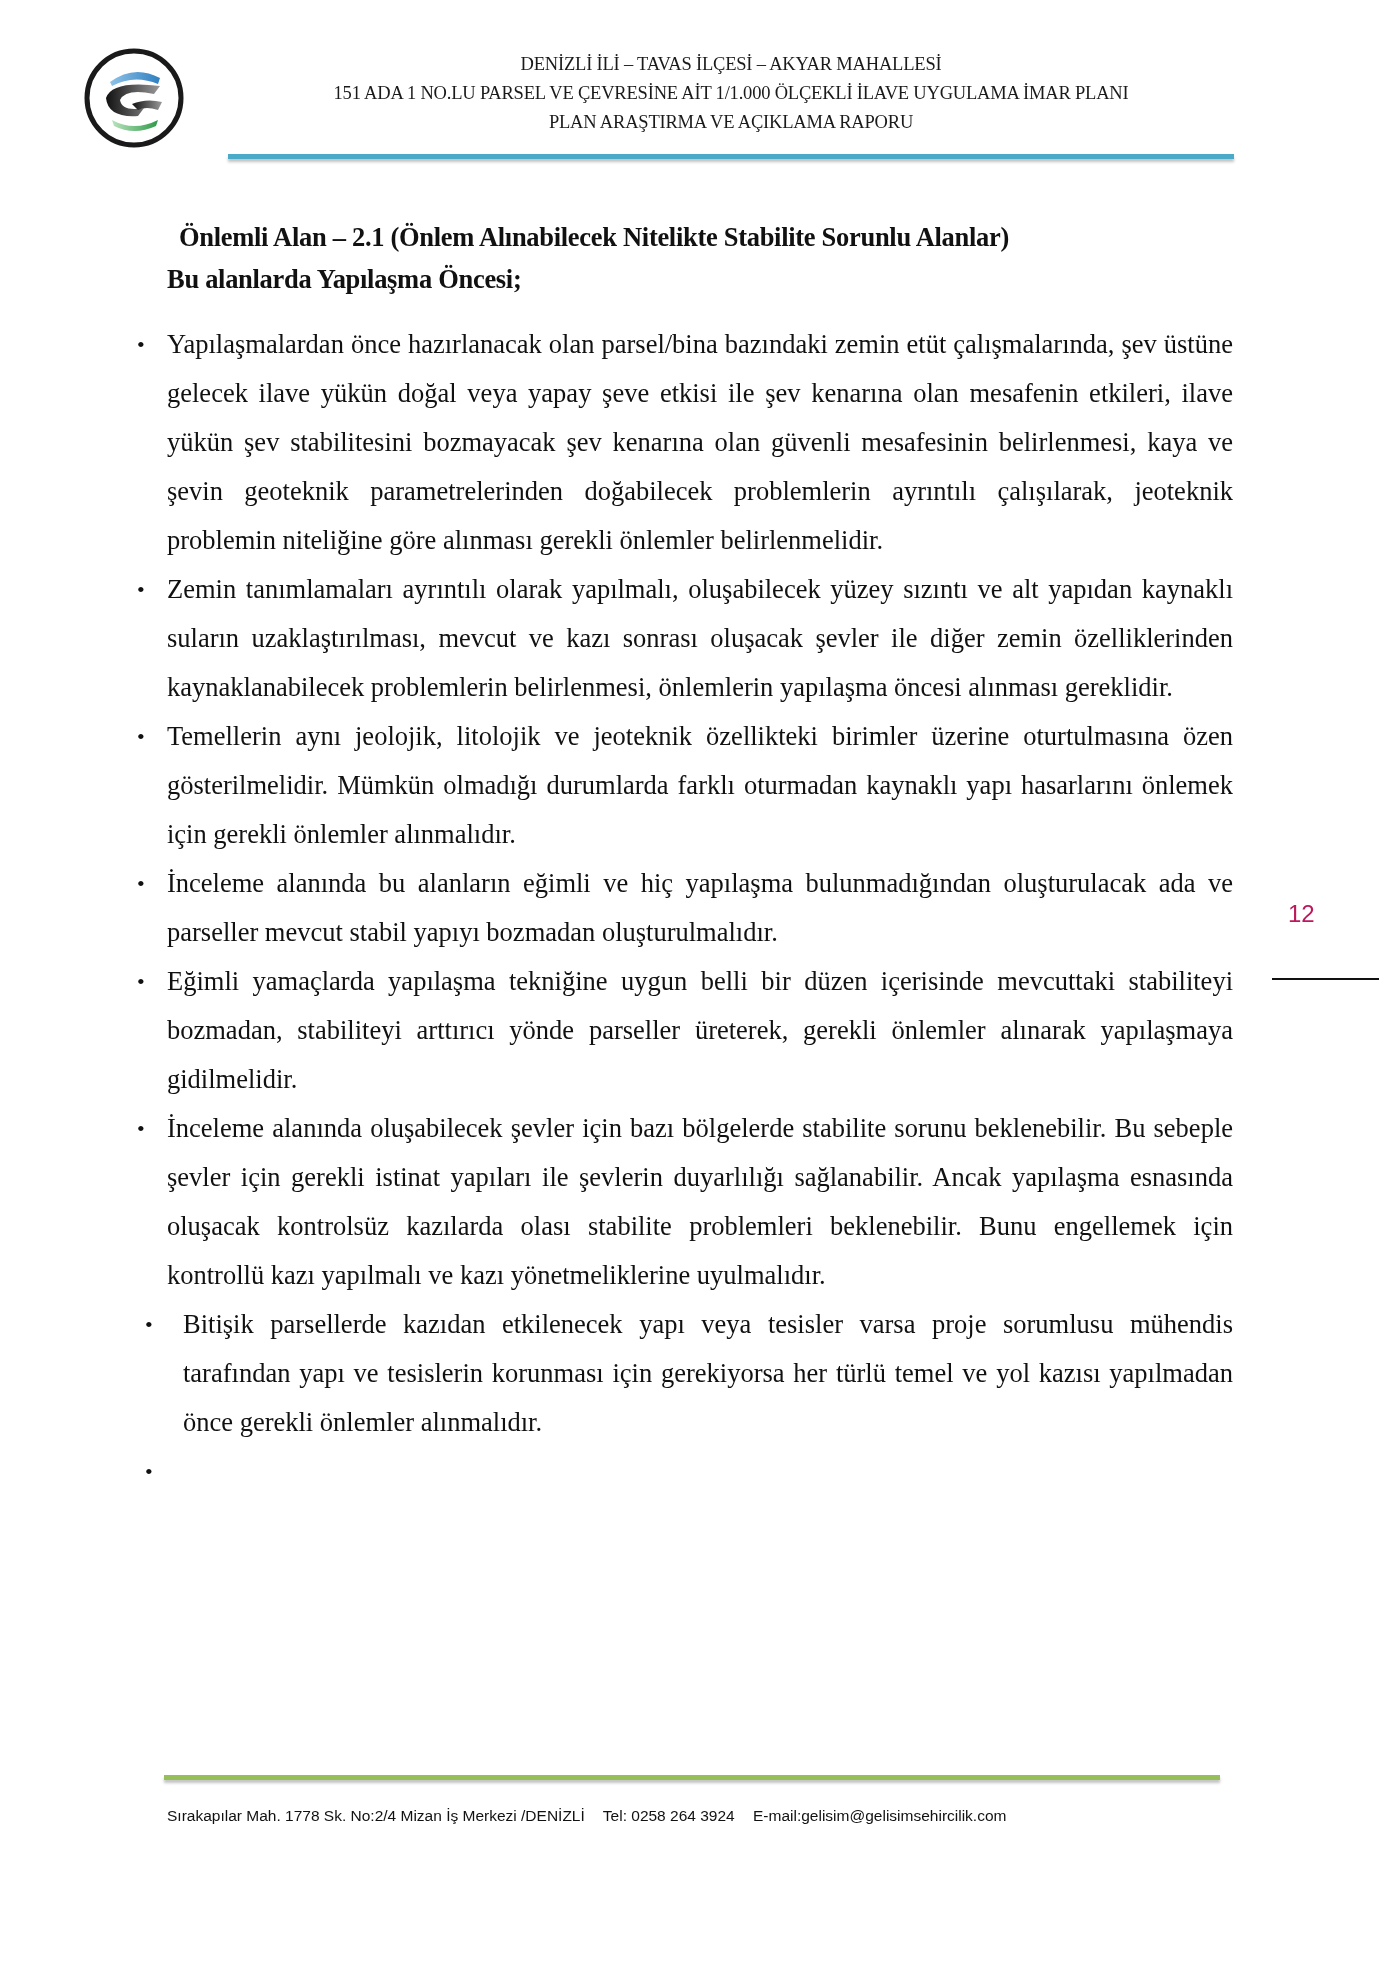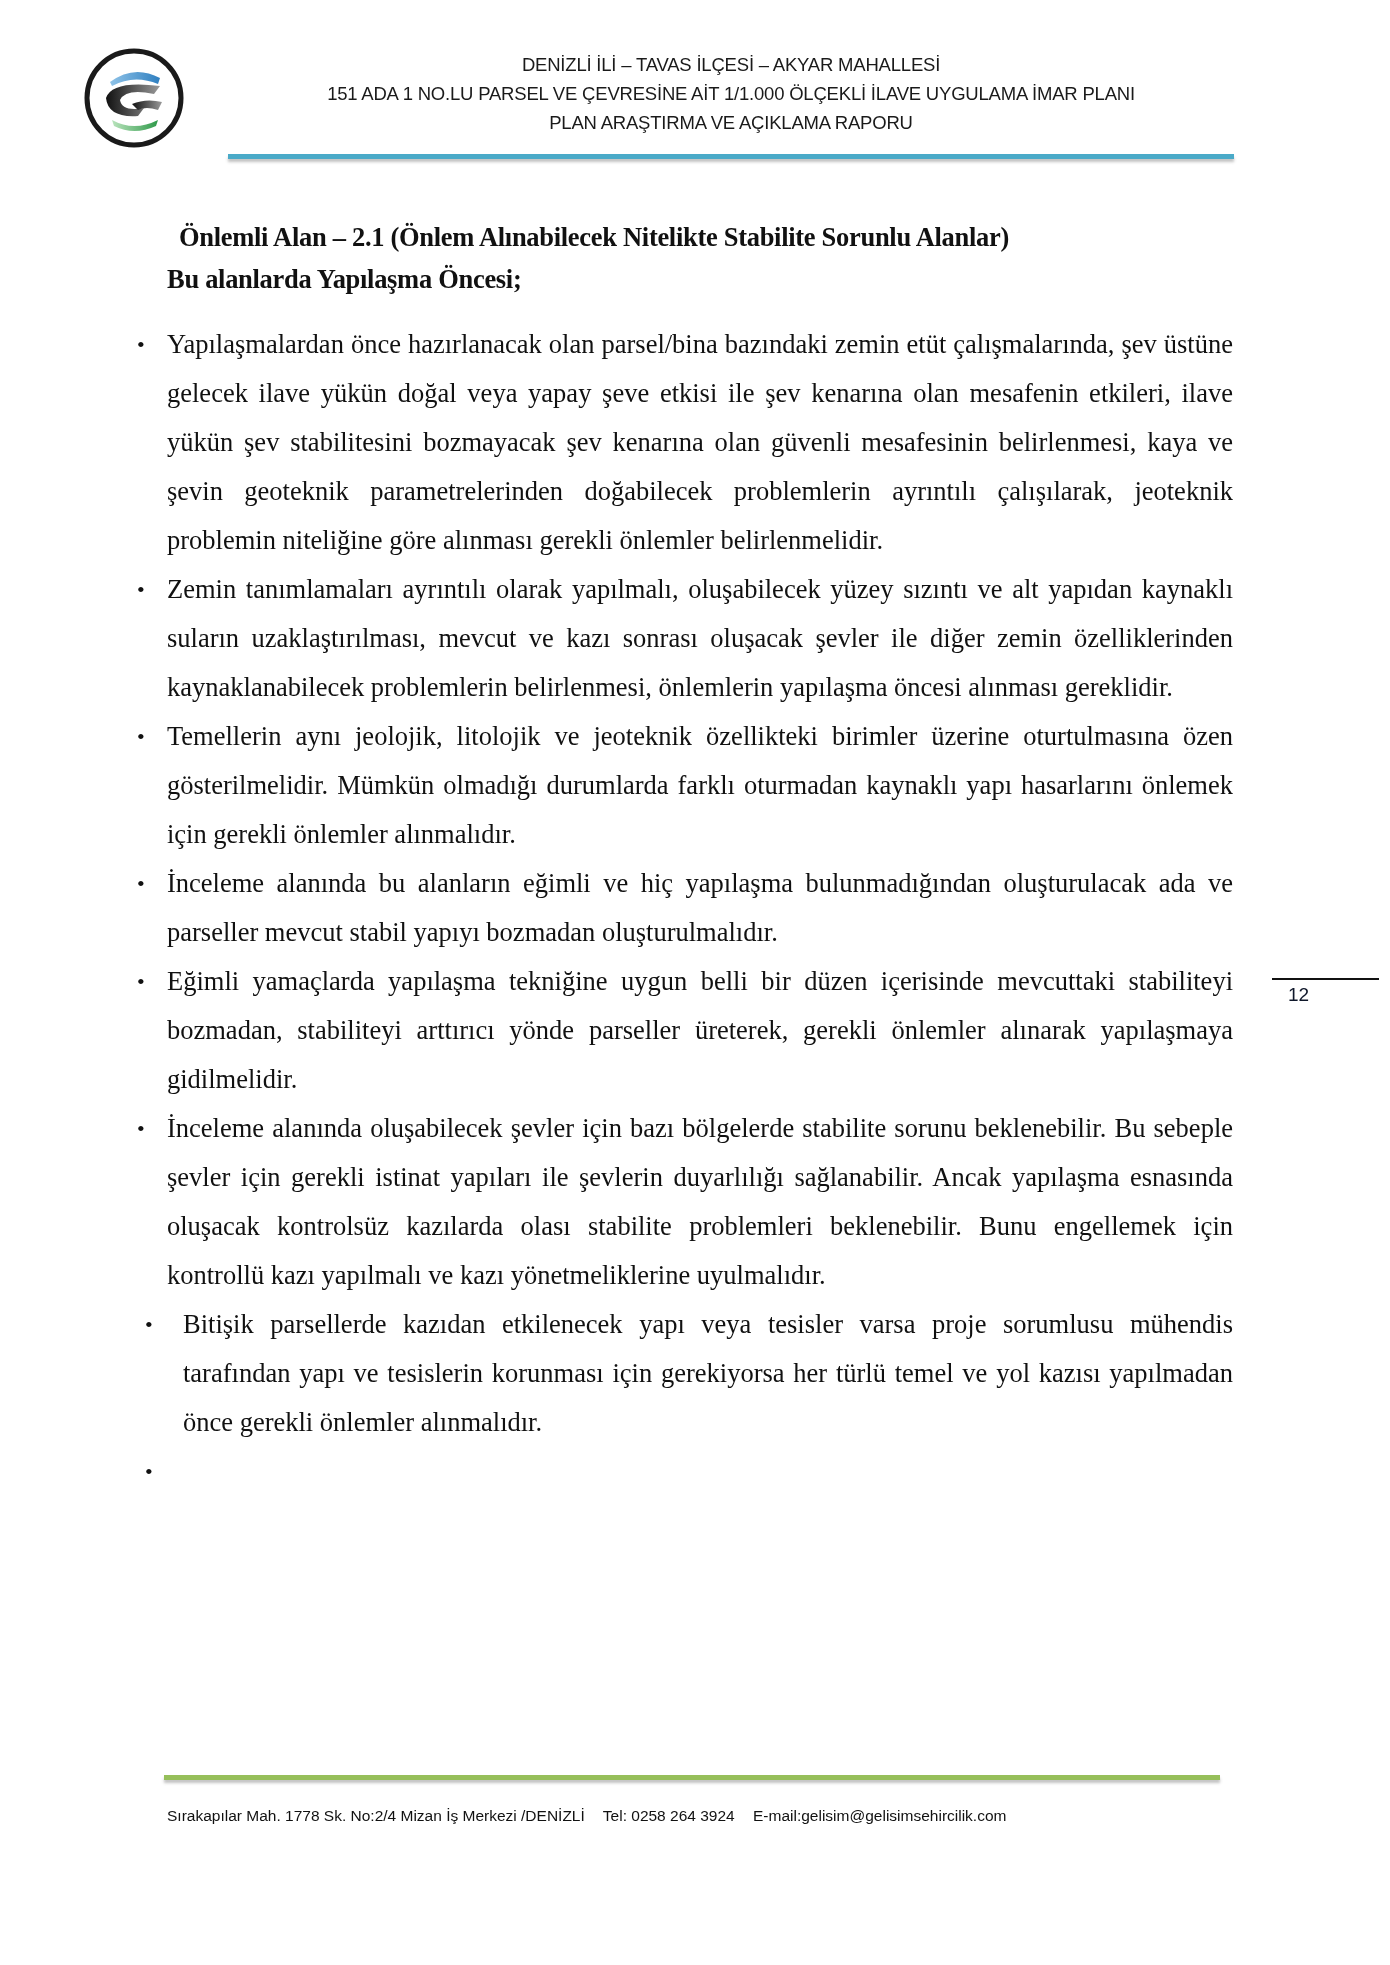--- a/index.html
+++ b/index.html
@@ -1,32 +1,32 @@
 <!DOCTYPE html>
 <html><head>
 <meta charset="utf-8">
 <style>
   html, body { margin: 0; padding: 0; background: #ffffff; }
   body { width: 1390px; height: 1965px; position: relative; overflow: hidden; }
   .logo { position: absolute; left: 82px; top: 46px; width: 104px; height: 104px; }
   .header { position: absolute; left: 228px; width: 1006px; top: 50px; text-align: center;
-    font-family: Liberation Sans, sans-serif; font-size: 18.5px; color: #1a1a1a; line-height: 29px; letter-spacing: -0.2px; }
+    font-family: Liberation Serif, serif; font-size: 18.5px; color: #1a1a1a; line-height: 29px; letter-spacing: -0.2px; }
   .header div { white-space: nowrap; }
   .rule-top { position: absolute; left: 228px; top: 154px; width: 1006px; height: 5px; background: #4aaac8;
     box-shadow: 0 3px 3px rgba(120,120,120,0.45); }
   .content { position: absolute; left: 167px; top: 210px; width: 1066px;
     font-family: "Liberation Serif", serif; color: #111; font-size: 26.5px; }
   .h1 { font-weight: bold; font-size: 26.5px; line-height: 30px; margin: 12px; white-space: nowrap; letter-spacing: -0.3px; }
   .h2 { font-weight: bold; font-size: 26.5px; line-height: 30px; letter-spacing: -0.3px; }
   ul.items { list-style: none; margin: 26px 0 0 0; padding: 0; }
   ul.items li { position: relative; line-height: 49px; text-align: justify; margin: 0; }
   ul.items li .bullet { position: absolute; left: -30px; top: 0; font-size: 22px; }
   ul.items li.indent { margin-left: 16px; }
   ul.items li.indent .bullet { left: -38px; }
-  .pagenum { position: absolute; left: 1288px; top: 984px; font-family: "Liberation Sans", sans-serif; font-size: 19px; color: #0f172a; }
+  .pagenum { position: absolute; left: 1288px; top: 900px; font-family: "Liberation Sans", sans-serif; font-size: 24px; color: #be185d; }
   .pagenum-rule { position: absolute; left: 1272px; top: 978px; width: 107px; height: 2px; background: #111; }
   .rule-bottom { position: absolute; left: 164px; top: 1775px; width: 1056px; height: 5px; background: #96bf5a;
     box-shadow: 0 3px 3px rgba(120,120,120,0.45); }
   .footer { position: absolute; left: 167px; top: 1803px; font-family: "Liberation Sans Narrow", "Liberation Sans", sans-serif; color: #111; }
   .footer .company { font-family: "Liberation Sans", sans-serif; font-weight: bold; font-size: 22px; letter-spacing: 6.3px; line-height: 30px; }
   .footer .sub { font-size: 15.5px; line-height: 25px; margin-top: 2px; white-space: nowrap; }
   .footer .contact { font-size: 15.5px; line-height: 25px; white-space: nowrap; }
   .footer .contact span { margin-right: 14px; }
 </style>
 </head>

